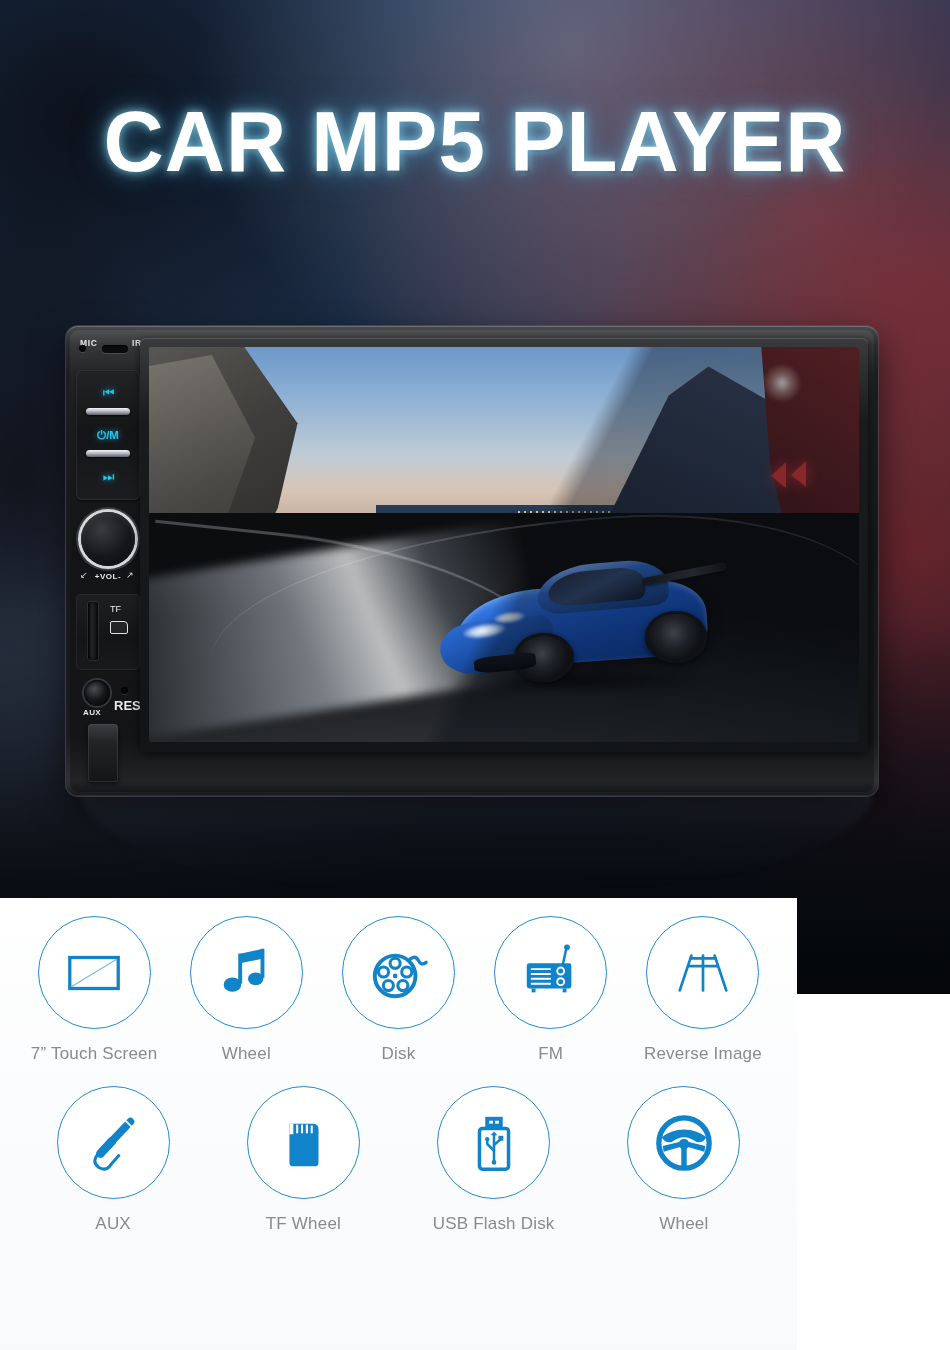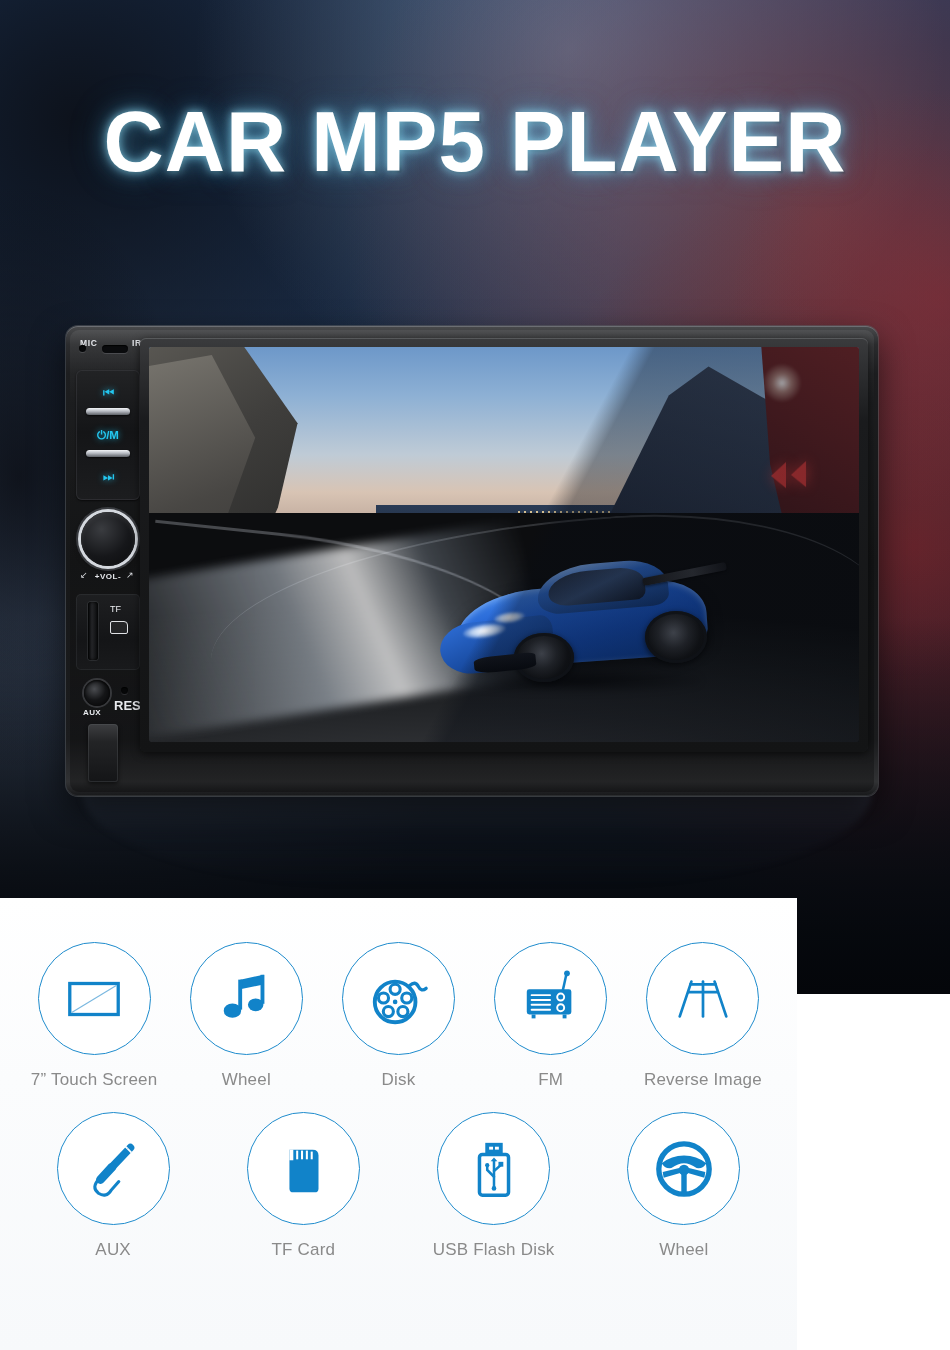--- a/index.html
+++ b/index.html
@@ -347,21 +347,21 @@
     position:absolute; left:82px; top:792px; width:790px; height:96px;
     background:linear-gradient(180deg, rgba(62,74,92,0.42) 0%, rgba(30,38,52,0.18) 42%, rgba(10,14,20,0) 100%);
     filter:blur(3px);
     border-radius:0 0 40% 40% / 0 0 100% 100%;
   }
 
   
   .features {
     position:absolute; top:898px; left:0; width:797px; height:452px;
     background:linear-gradient(180deg,#ffffff 0%,#fbfcfd 40%,#f7f9fb 100%);
-    padding-top:30px;
+    padding-top:4px;
   }
   .frow {
     display:flex; justify-content:space-around; align-items:flex-start;
     padding:0 18px;
   }
   .frow.r1 { margin-top:14px; }
   .frow.r2 { margin-top:22px; }
   .fitem { width:170px; text-align:center; }
   .fcircle {
     width:113px; height:113px; margin:0 auto;
@@ -576,21 +576,21 @@
             <path d="M18 12 L28 12 L28 22 L18 22 Z" fill="#ffffff" opacity="0.0"></path>
             <g stroke="#ffffff" stroke-width="2.1">
               <line x1="26" y1="13" x2="26" y2="22"></line>
               <line x1="31" y1="13" x2="31" y2="22"></line>
               <line x1="36" y1="13" x2="36" y2="22"></line>
               <line x1="41" y1="14" x2="41" y2="22"></line>
             </g>
             <path d="M18 12 L22 12 L22 23 L18 23 Z" fill="#ffffff"></path>
           </svg>
         </div>
-        <div class="flabel">TF Card</div>
+        <div class="flabel">TF Wheel</div>
       </div>
 
       <div class="fitem">
         <div class="fcircle">
           <svg class="ficon" viewBox="0 0 64 64">
             <rect x="23" y="5" width="18" height="12" fill="#1183c9"></rect>
             <g fill="#ffffff">
               <rect x="27" y="9" width="4" height="3"></rect>
               <rect x="33" y="9" width="4" height="3"></rect>
             </g>

